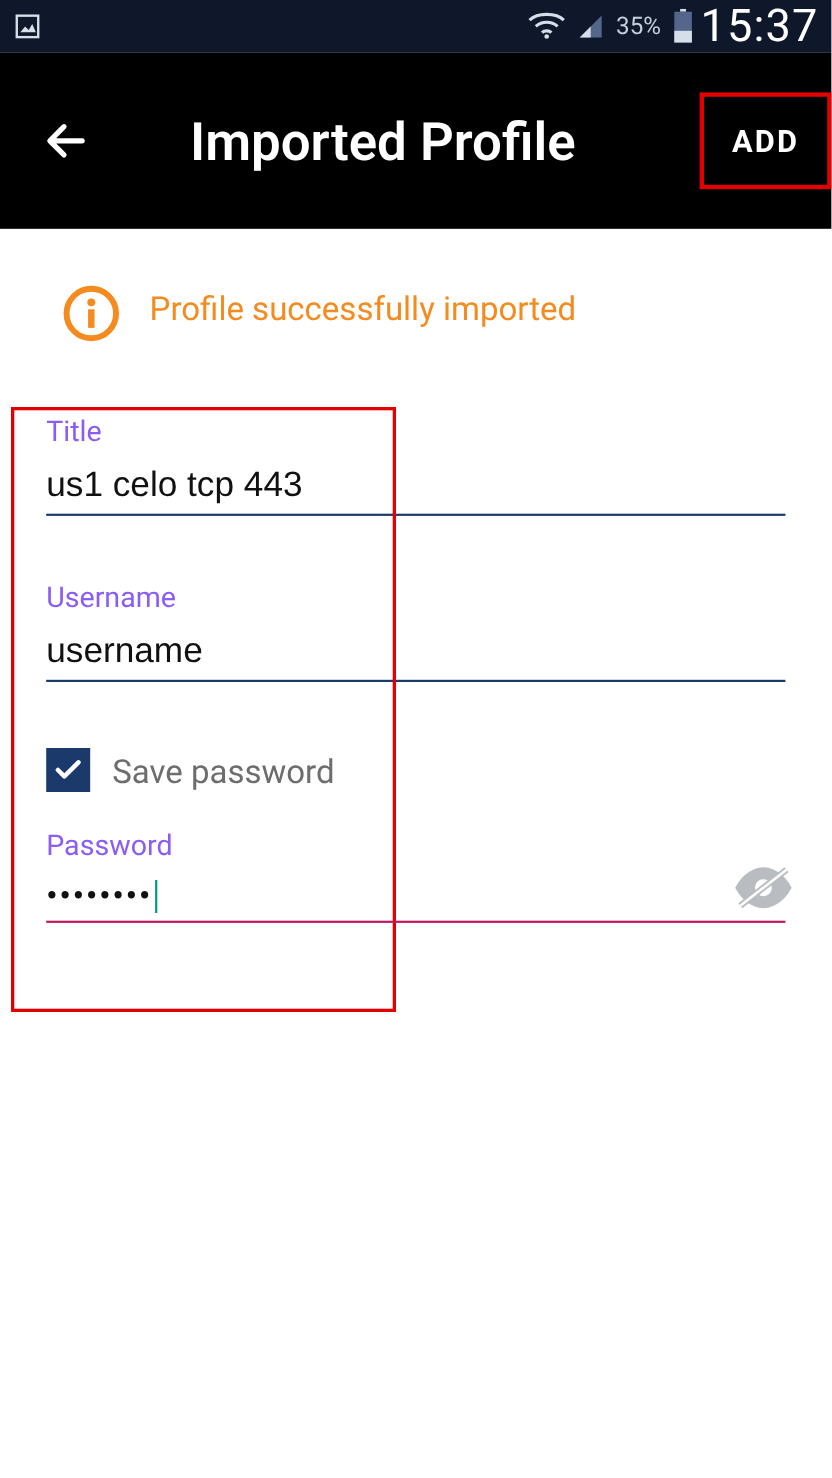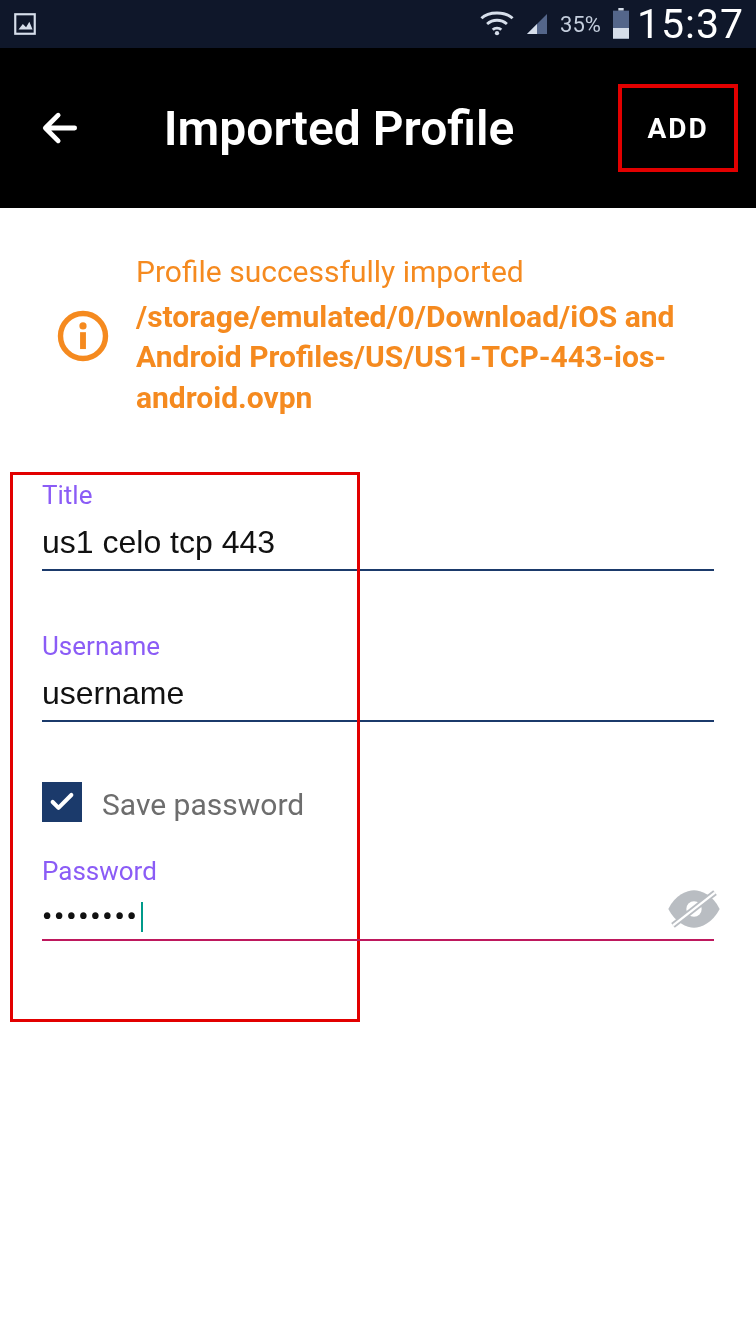--- a/index.html
+++ b/index.html
@@ -6,21 +6,21 @@
     html,body{width:756px;height:1344px;font-family:-apple-system,Roboto,Helvetica,Arial,sans-serif;background:#fff;overflow:hidden}
     .statusbar{height:48px;background:#0f172a;display:flex;align-items:center;padding:0 12px;color:#d6deea}
     .statusbar .spacer{flex:1}
     .statusbar .item{margin-left:10px;display:flex;align-items:center}
     .statusbar .time{font-size:41px;font-weight:400;letter-spacing:1px;color:#fff;margin-left:6px}
     .statusbar .pct{font-size:22px;color:#c4cedd}
     .ico-svg{display:block}
     .appbar{height:160px;background:#000000;display:flex;align-items:center;padding:0 0 0 36px}
     .back-btn{width:48px;height:48px;display:flex;align-items:center;justify-content:center;cursor:pointer}
     .app-title{flex:1;color:#fff;font-size:48px;font-weight:600;text-align:center;margin-left:-24px}
-    .add-btn{height:88px;width:120px;display:flex;align-items:center;justify-content:center;margin-right:18px;border:4px solid #e20000;color:#fff;font-size:28px;font-weight:700;letter-spacing:2px;cursor:pointer}
+    .add-btn{height:88px;width:120px;display:flex;align-items:center;justify-content:center;margin-right:0;border:4px solid #e20000;color:#fff;font-size:28px;font-weight:700;letter-spacing:2px;cursor:pointer}
     .content{padding:0 0 0 0}
     .notice{display:flex;align-items:center;padding:44px 56px 0 56px}
     .notice .i-icon{flex:0 0 auto;margin-right:26px;margin-top:6px}
     .notice-text{color:#f58a1f;font-size:30px;line-height:1.35}
     .notice-text .head{font-weight:400;margin-bottom:4px}
     .notice-text .path{font-weight:700;word-break:break-word}
     .form-wrap{position:relative;margin:62px 42px 0 42px}
     .highlight-box{position:absolute;top:-8px;left:-32px;width:350px;height:550px;border:3px solid #e20000;pointer-events:none}
     .field{margin-bottom:60px;border-bottom:2px solid #1b3a6b;padding-bottom:2px}
     .field-label{color:#8b5cf6;font-size:26px;margin-bottom:14px}
@@ -86,21 +86,20 @@
   <div class="notice">
     <span class="i-icon">
       <svg width="54" height="54" viewBox="0 0 24 24">
           <circle cx="12" cy="12" r="10" fill="none" stroke="#f58a1f" stroke-width="2.4"></circle>
           <circle cx="12" cy="7.5" r="1.6" fill="#f58a1f"></circle>
           <rect x="10.7" y="10.3" width="2.6" height="7.5" fill="#f58a1f"></rect>
         </svg>
     </span>
     <div class="notice-text">
       <div class="head">Profile successfully imported</div>
-      <div class="path">/storage/emulated/0/Download/iOS and Android Profiles/US/US1-TCP-443-ios-android.ovpn</div>
     </div>
   </div>
 
   <div class="form-wrap">
     <div class="highlight-box"></div>
 
     <div class="field">
       <div class="field-label">Title</div>
       <input class="field-value" type="text" value="us1 celo tcp 443" style="">
     </div>

